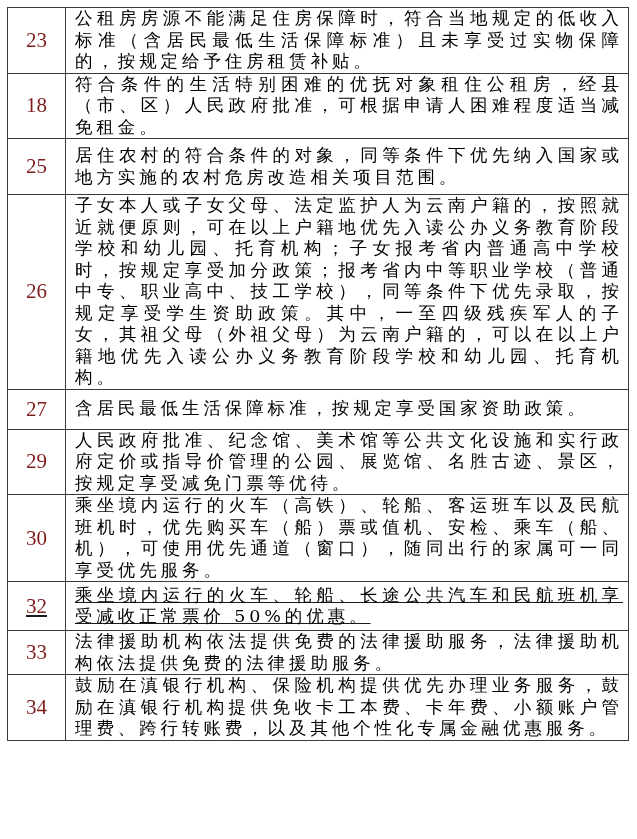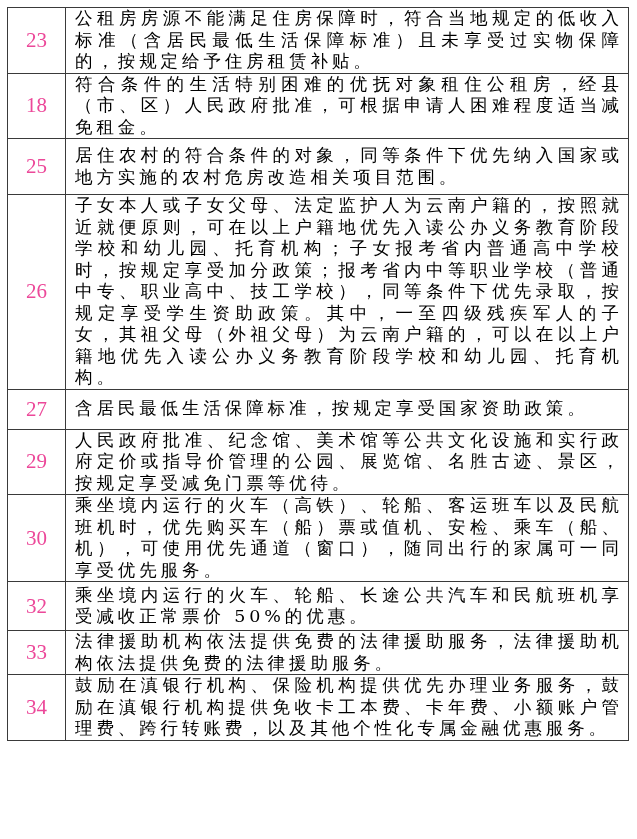--- a/index.html
+++ b/index.html
@@ -3,21 +3,21 @@
 <meta charset="utf-8">
 <style>
   html, body { margin: 0; padding: 0; background: #ffffff; }
   body { width: 637px; height: 839px; position: relative; overflow: hidden;
          font-family: "DejaVu Serif", "Liberation Serif", serif; color: #1a1a1a; }
   #tbl { position: absolute; left: 7px; top: 7px; width: 622px;
          border-collapse: collapse; table-layout: fixed; }
   #tbl td { border: 1.5px solid #3a3a3a; padding: 0; vertical-align: middle; }
   #tbl td.num { width: 57px; text-align: center;
          font-family: "Liberation Serif", "DejaVu Serif", serif;
-         font-size: 21px; color: #ec4899; }
+         font-size: 21px; color: #7f1d1d; }
   #tbl td.txt { padding: 0 5px 0 9px; font-size: 17.5px; line-height: 21.5px;
          letter-spacing: 3.9px; text-align: justify; color: #000000; }
 </style>
 </head>
 <body>
 
 <table id="tbl">
   <tbody id="tbody">
 
   <tr style="height: 64px;">
@@ -50,21 +50,21 @@
     <td class="num">29</td>
     <td class="txt">人民政府批准、纪念馆、美术馆等公共文化设施和实行政府定价或指导价管理的公园、展览馆、名胜古迹、景区，按规定享受减免门票等优待。</td>
   </tr>
 
   <tr style="height: 85px;">
     <td class="num">30</td>
     <td class="txt">乘坐境内运行的火车（高铁）、轮船、客运班车以及民航班机时，优先购买车（船）票或值机、安检、乘车（船、机），可使用优先通道（窗口），随同出行的家属可一同享受优先服务。</td>
   </tr>
 
 
-  <tr style="height: 49px;">
+  <tr style="height: 49px; text-decoration: underline;">
     <td class="num">32</td>
     <td class="txt">乘坐境内运行的火车、轮船、长途公共汽车和民航班机享受减收正常票价 50%的优惠。</td>
   </tr>
 
   <tr style="height: 44px;">
     <td class="num">33</td>
     <td class="txt">法律援助机构依法提供免费的法律援助服务，法律援助机构依法提供免费的法律援助服务。</td>
   </tr>
 
   <tr style="height: 64px;">

